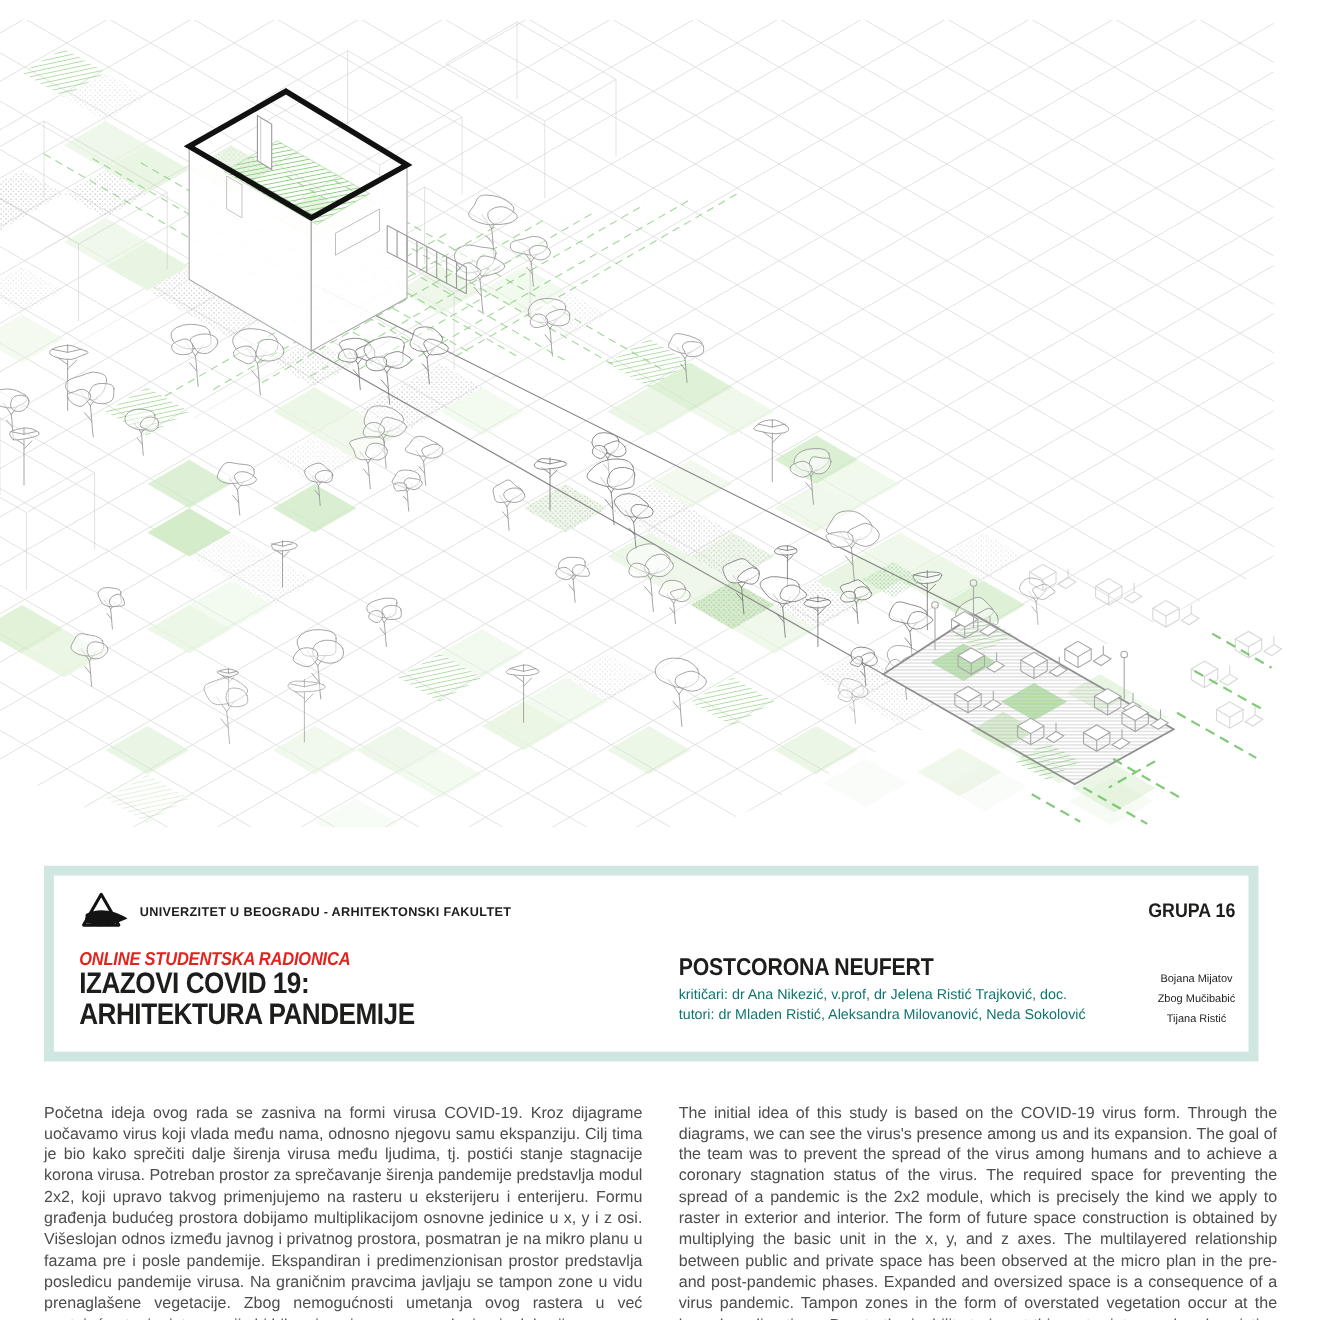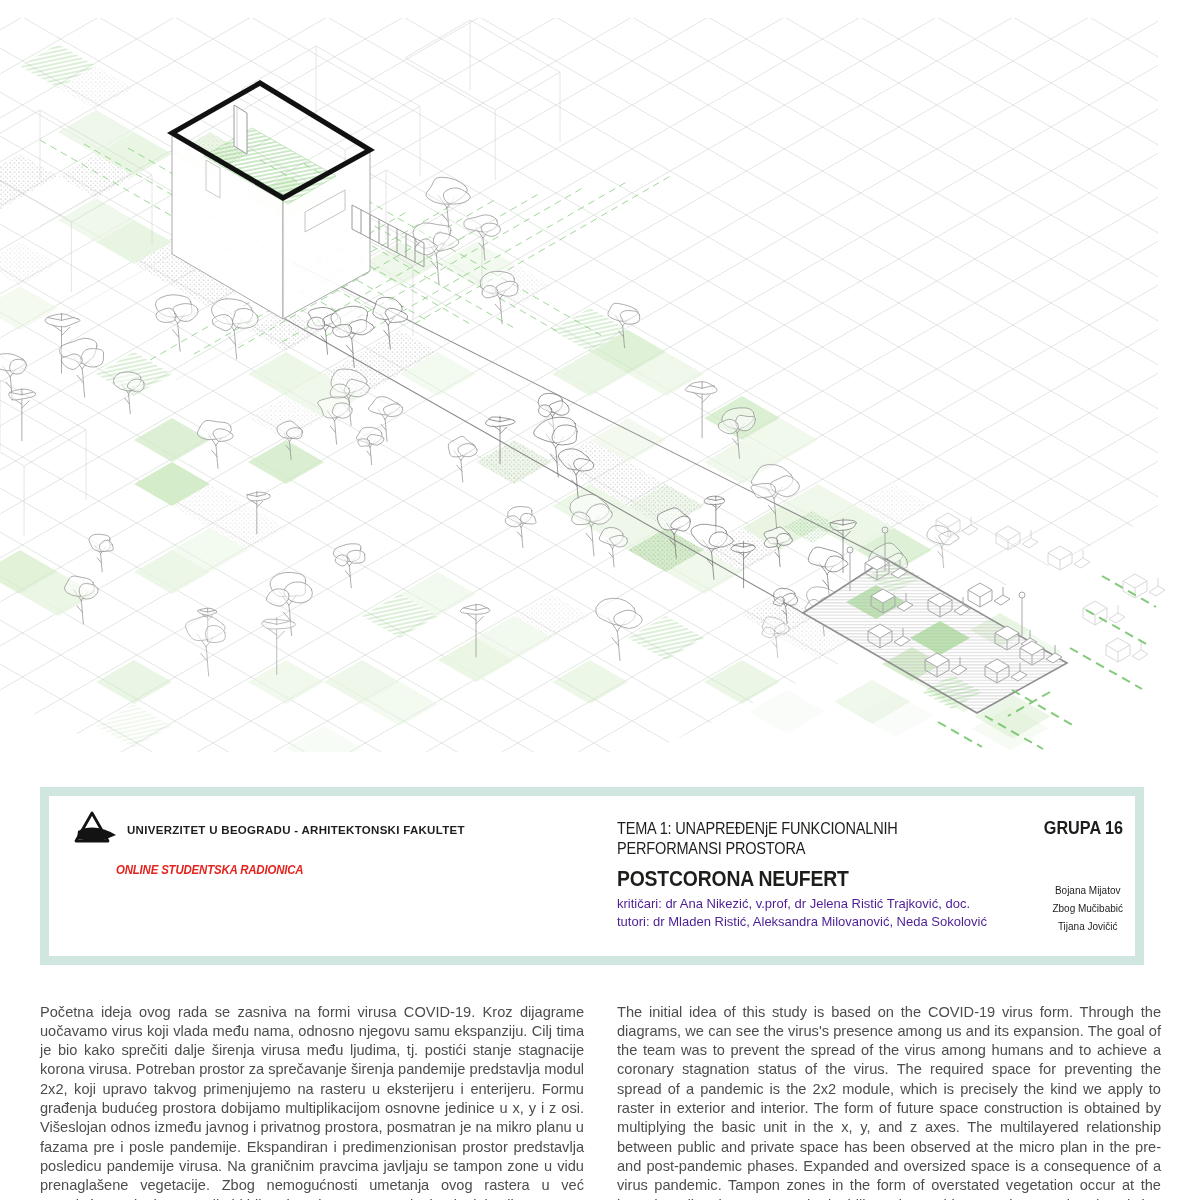--- a/index.html
+++ b/index.html
@@ -4,27 +4,27 @@
 <style>
   html,body{margin:0;padding:0;background:#fff;}
   .board{position:relative;width:1200px;height:1200px;background:#fff;overflow:hidden;
          font-family:"Liberation Sans",sans-serif;color:#1d1d1b;}
   .drawing{position:absolute;left:0;top:0;width:1200px;height:785px;}
   
   .band{position:absolute;left:40px;top:787px;width:1104px;height:178px;box-sizing:border-box;}
   .band-inner{position:absolute;inset:9px;background:#fff;}
   .logo-row{position:absolute;left:22px;top:14px;display:flex;align-items:center;gap:10px;}
   .univ{font-size:11.5px;font-weight:bold;letter-spacing:.3px;}
-  .workshop{position:absolute;left:23px;top:66px;font-size:13px;font-weight:bold;font-style:italic;letter-spacing:-.2px;margin-left:44px;}
+  .workshop{position:absolute;left:23px;top:66px;font-size:17px;font-weight:bold;font-style:italic;letter-spacing:-.2px;}
   .title{position:absolute;left:23px;top:84px;font-size:27px;font-weight:bold;line-height:28px;letter-spacing:-.5px;}
   .cond{display:inline-block;transform:scaleX(.88);transform-origin:0 50%;white-space:nowrap;}
   .condr{display:inline-block;transform:scaleX(.9);transform-origin:100% 50%;white-space:nowrap;}
   .theme{position:absolute;left:568px;top:22px;font-size:16.5px;line-height:20px;letter-spacing:-.2px;}
   .postcorona{position:absolute;left:568px;top:70px;font-size:22px;font-weight:bold;letter-spacing:-.2px;}
-  .credits{position:absolute;left:568px;top:99px;font-size:13px;line-height:18px;color:#4c1d95;}
+  .credits{position:absolute;left:568px;top:99px;font-size:13px;line-height:18px;color:#0f766e;}
   .group{position:absolute;right:12px;top:22px;font-size:18px;font-weight:bold;}
   .authors{position:absolute;right:12px;top:86px;font-size:10px;line-height:18px;text-align:center;}
   
   .col{position:absolute;top:988px;width:544px;font-size:14.6px;line-height:19.3px;color:#4d4d4d;
        text-align:justify;}
   .col.left{left:40px;}
   .col.right{left:617px;}
 </style>
 </head>
 <body>
@@ -693,43 +693,43 @@
           <path d="M7,21 C18,15 32,17 45,25 L28,32 L6,29 Z" fill="#131313"></path>
           <rect x="18" y="23" width="4" height="9" fill="#131313"></rect>
         </svg>
         <span class="univ">UNIVERZITET U BEOGRADU - ARHITEKTONSKI FAKULTET</span>
       </div>
 
       <div class="workshop" id="workshopLine" style="color: rgb(226, 35, 30);">
         <span class="cond">ONLINE STUDENTSKA RADIONICA</span>
       </div>
 
-
-      <div class="theme">
-        <span class="cond">TEMA 1: UNAPREĐENjE FUNKCIONALNIH</span><br>
-        <span class="cond">PERFORMANSI PROSTORA</span>
+      <div class="title">
+        <span class="cond">IZAZOVI COVID 19:</span><br>
+        <span class="cond">ARHITEKTURA PANDEMIJE</span>
       </div>
+
 
       <div class="postcorona">
         <span class="cond">POSTCORONA NEUFERT</span>
       </div>
 
       <div class="credits">
         <span>kritičari: dr Ana Nikezić, v.prof, dr Jelena Ristić Trajković, doc.</span><br>
         <span>tutori: dr Mladen Ristić, Aleksandra Milovanović, Neda Sokolović</span>
       </div>
 
       <div class="group">
         <span class="condr">GRUPA 16</span>
       </div>
 
       <div class="authors">
         <span>Bojana Mijatov</span><br>
         <span>Zbog Mučibabić</span><br>
-        <span>Tijana Jovičić</span>
+        <span>Tijana Ristić</span>
       </div>
 
     </div>
   </div>
 
   <p class="col left">Početna ideja ovog rada se zasniva na formi virusa COVID-19. Kroz dijagrame uočavamo virus koji vlada među nama, odnosno njegovu samu ekspanziju. Cilj tima je bio kako sprečiti dalje širenja virusa među ljudima, tj. postići stanje stagnacije korona virusa. Potreban prostor za sprečavanje širenja pandemije predstavlja modul 2x2, koji upravo takvog primenjujemo na rasteru u eksterijeru i enterijeru. Formu građenja budućeg prostora dobijamo multiplikacijom osnovne jedinice u x, y i z osi. Višeslojan odnos između javnog i privatnog prostora, posmatran je na mikro planu u fazama pre i posle pandemije. Ekspandiran i predimenzionisan prostor predstavlja posledicu pandemije virusa. Na graničnim pravcima javljaju se tampon zone u vidu prenaglašene vegetacije. Zbog nemogućnosti umetanja ovog rastera u već postojeće stanje, intervencija bi bila primenjena na novoplaniranim lokacijama.</p>
   <p class="col right">The initial idea of this study is based on the COVID-19 virus form. Through the diagrams, we can see the virus's presence among us and its expansion. The goal of the team was to prevent the spread of the virus among humans and to achieve a coronary stagnation status of the virus. The required space for preventing the spread of a pandemic is the 2x2 module, which is precisely the kind we apply to raster in exterior and interior. The form of future space construction is obtained by multiplying the basic unit in the x, y, and z axes. The multilayered relationship between public and private space has been observed at the micro plan in the pre- and post-pandemic phases. Expanded and oversized space is a consequence of a virus pandemic. Tampon zones in the form of overstated vegetation occur at the boundary directions. Due to the inability to insert this raster into an already existing state, the intervention would be implemented in newly planned locations.</p>
 
 </div>
 

